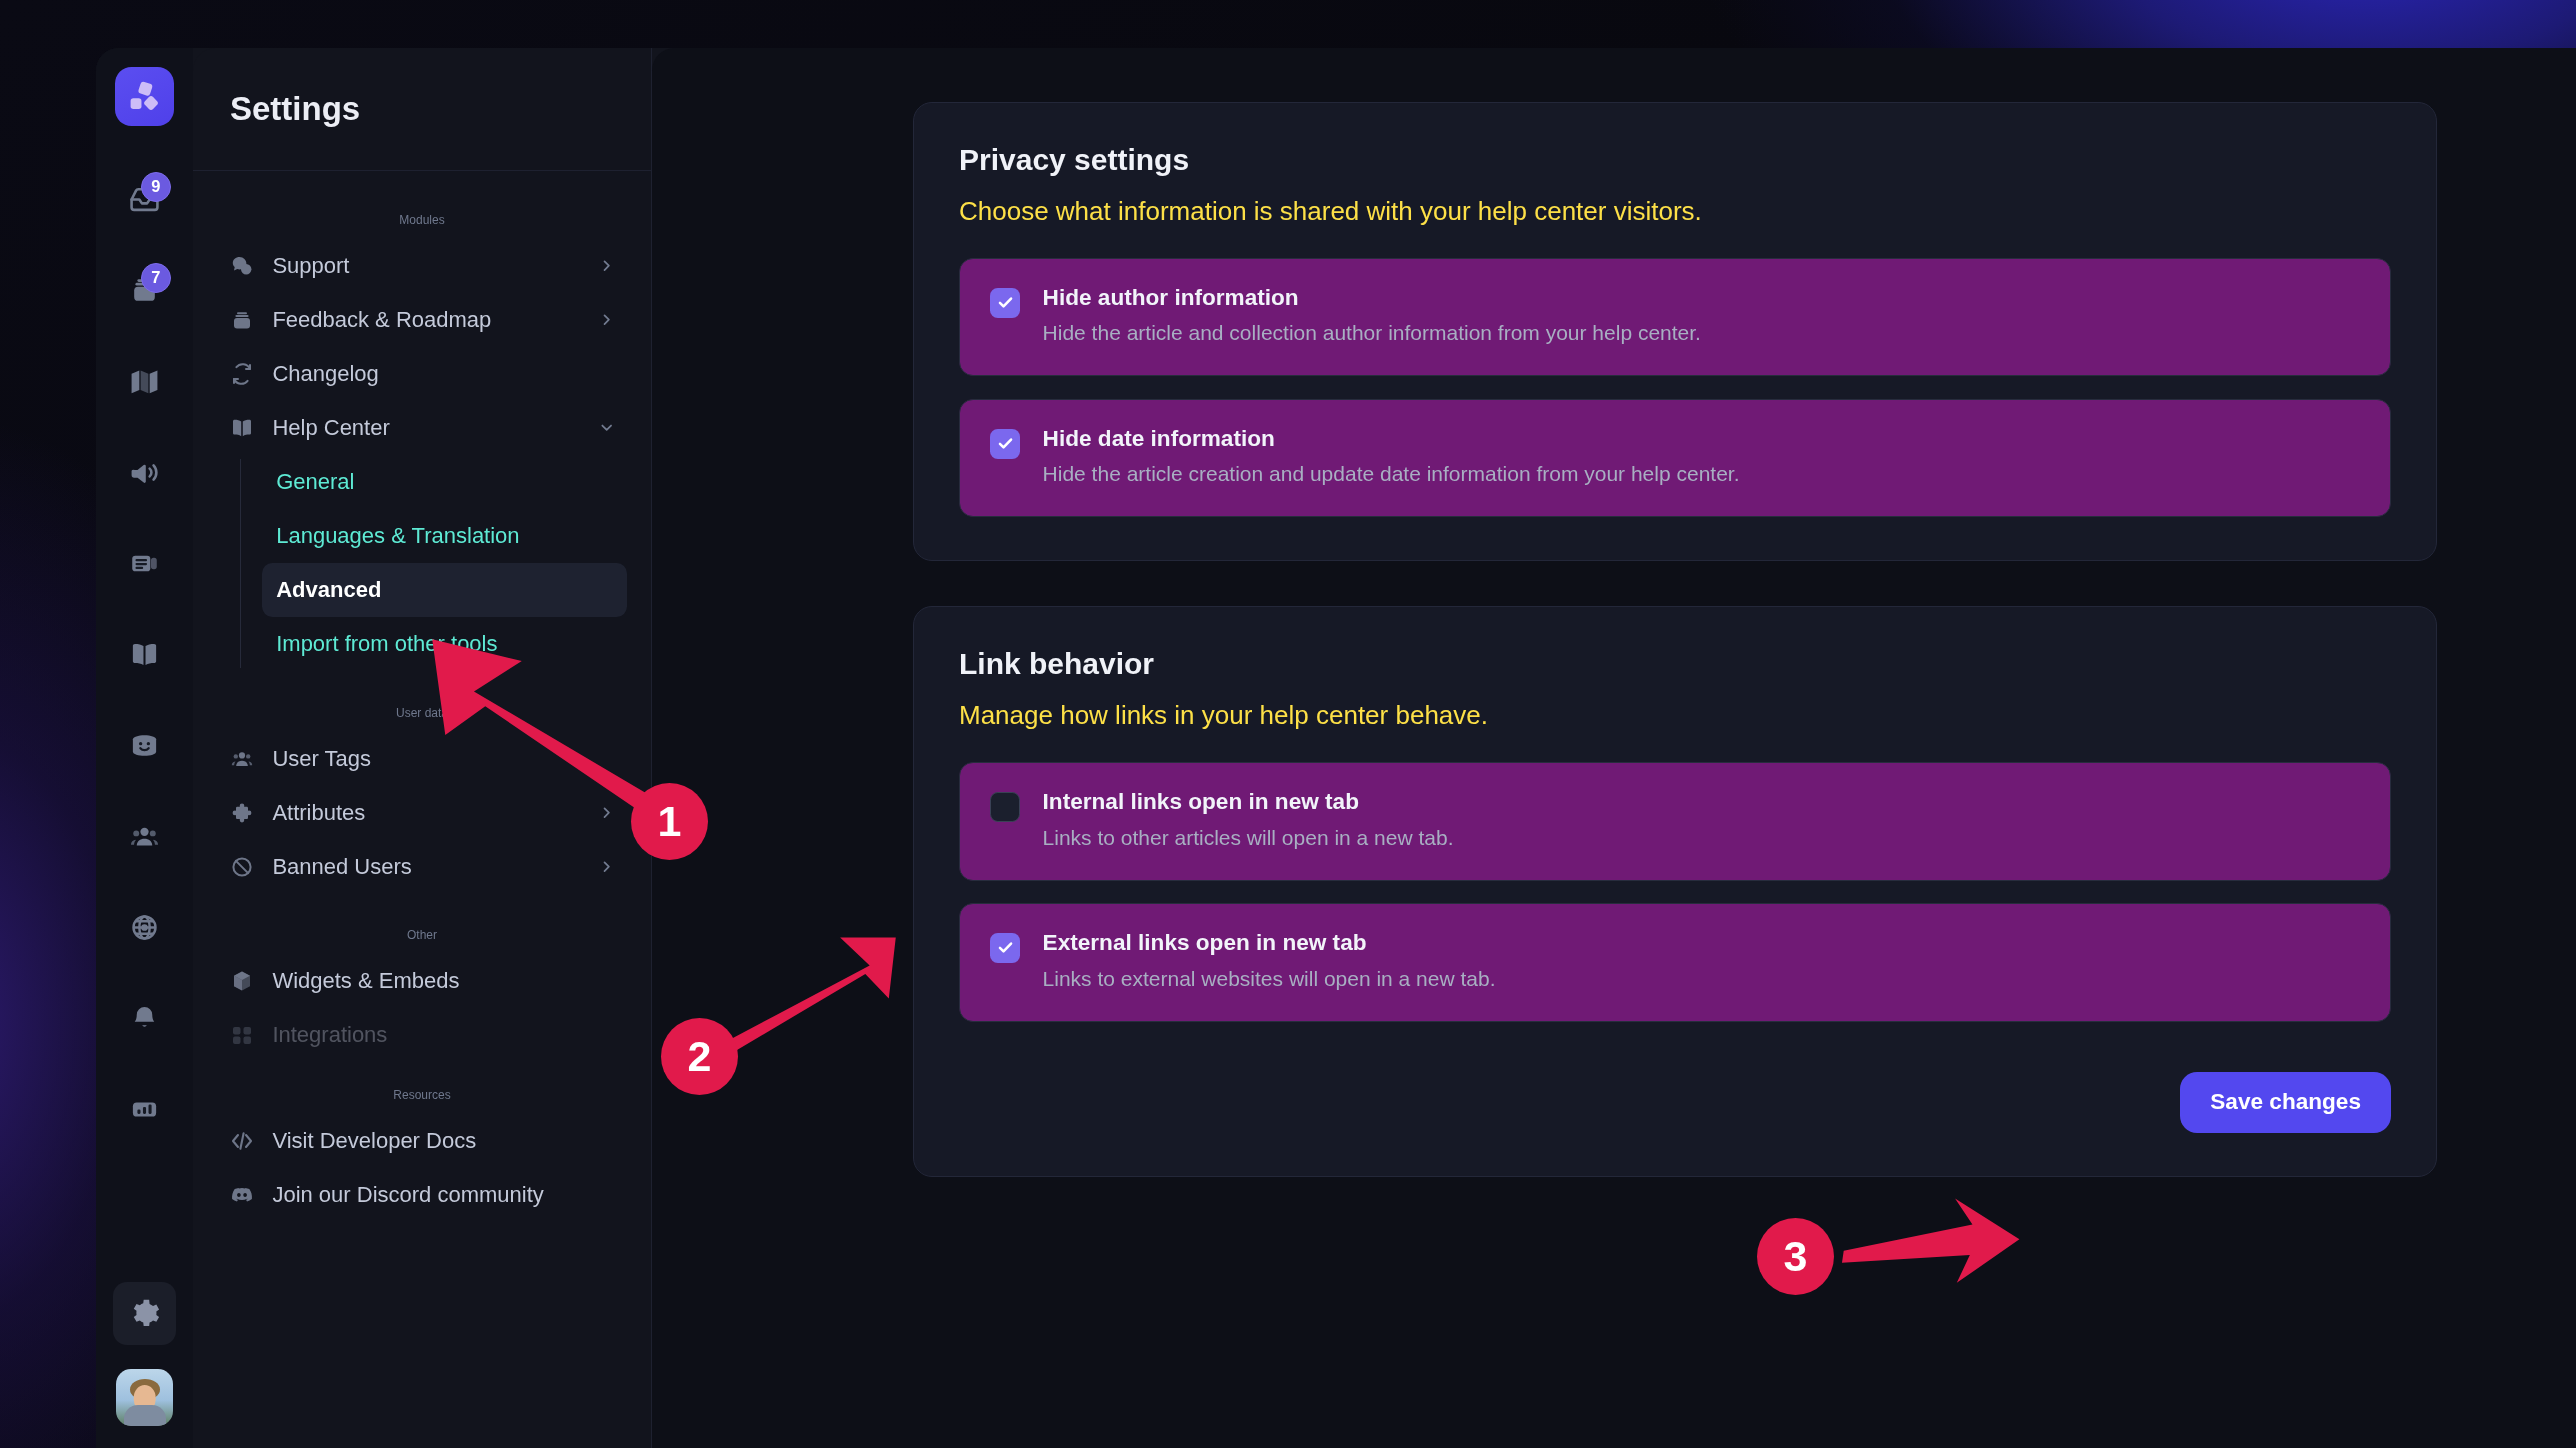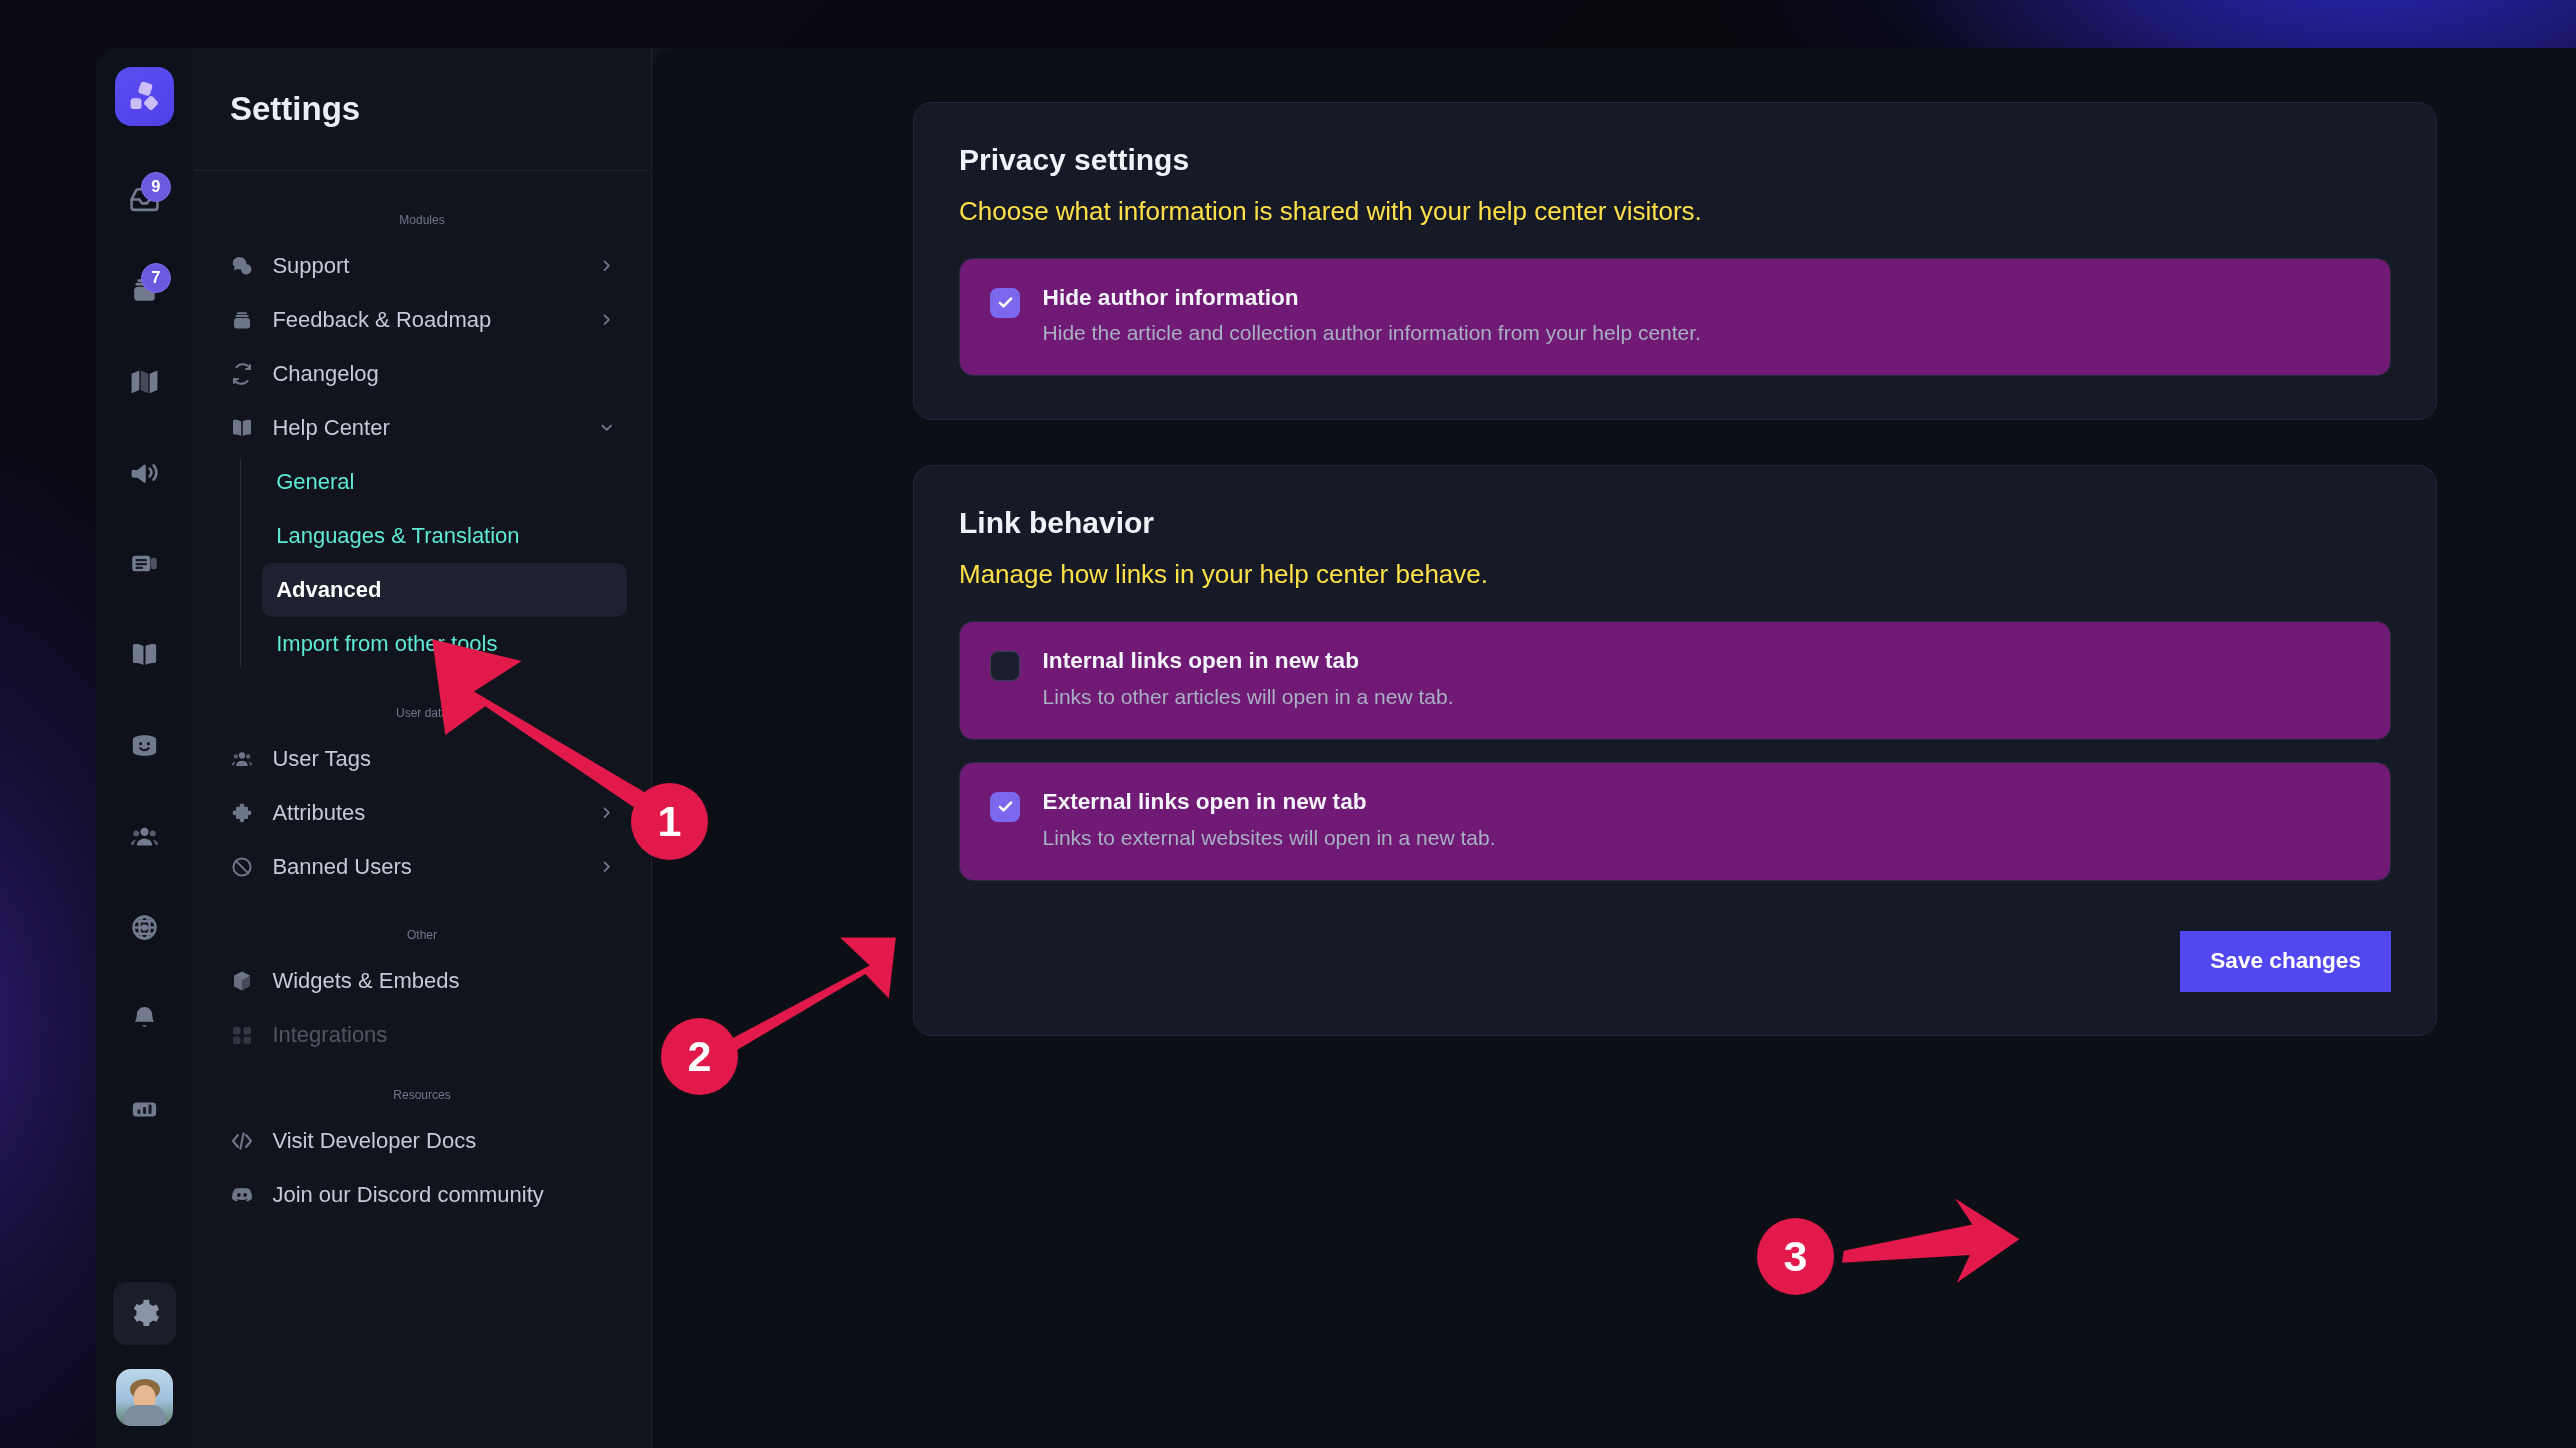--- a/index.html
+++ b/index.html
@@ -200,21 +200,21 @@
   .cbox.off { background: #1b1f2d; border: 1.7px solid #3a4155; }
   .cbox svg { display: block; }
   .opt-title { font-size: 22.6px; font-weight: 700; color: #f2f4fa; margin-bottom: 10.4px; }
   .opt-desc { font-size: 21px; color: #a8afc2; }
 
   .card-actions { display: flex; justify-content: flex-end; margin-top: 50px; }
   #save-btn {
     background: #5348ef;
     color: #ffffff;
     border: none;
-    border-radius: 0;
+    border-radius: 17px;
     font-size: 22.6px;
     font-weight: 700;
     padding: 17.4px 30px;
     font-family: "Liberation Sans", sans-serif;
     cursor: pointer;
   }
 
   
   #annotations {
     position: absolute; left: 0; top: 0;
@@ -545,20 +545,31 @@
             <svg width="19" height="19" viewBox="0 0 24 24" fill="none" stroke="#ffffff" stroke-width="3.2" stroke-linecap="round" stroke-linejoin="round">
                 <path d="M5 12.5l4.5 4.5L19 7"></path>
               </svg>
           </span>
           <span>
             <span class="opt-title" style="display:block;">Hide author information</span>
             <span class="opt-desc" style="display:block;">Hide the article and collection author information from your help center.</span>
           </span>
         </div>
 
+        <div class="opt-row">
+          <span class="cbox on">
+            <svg width="19" height="19" viewBox="0 0 24 24" fill="none" stroke="#ffffff" stroke-width="3.2" stroke-linecap="round" stroke-linejoin="round">
+                <path d="M5 12.5l4.5 4.5L19 7"></path>
+              </svg>
+          </span>
+          <span>
+            <span class="opt-title" style="display:block;">Hide date information</span>
+            <span class="opt-desc" style="display:block;">Hide the article creation and update date information from your help center.</span>
+          </span>
+        </div>
       </div>
 
       <div class="card">
         <div class="card-title">Link behavior</div>
         <div class="card-sub">Manage how links in your help center behave.</div>
 
         <div class="opt-row">
           <span class="cbox off"></span>
           <span>
             <span class="opt-title" style="display:block;">Internal links open in new tab</span>

